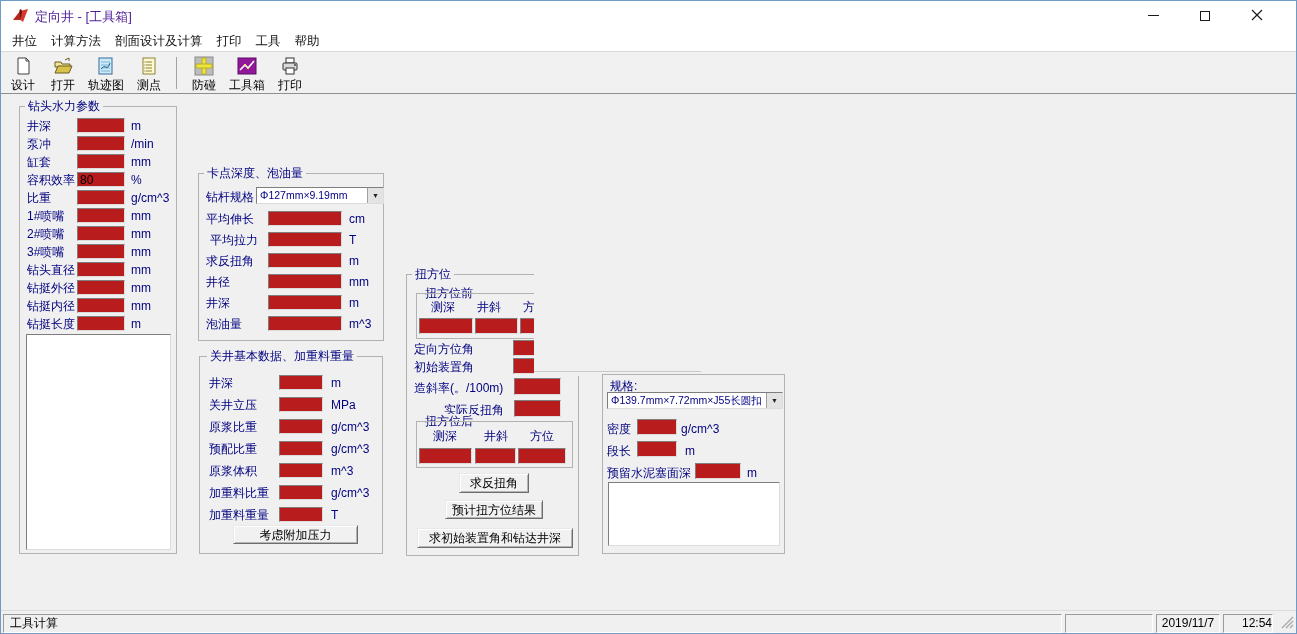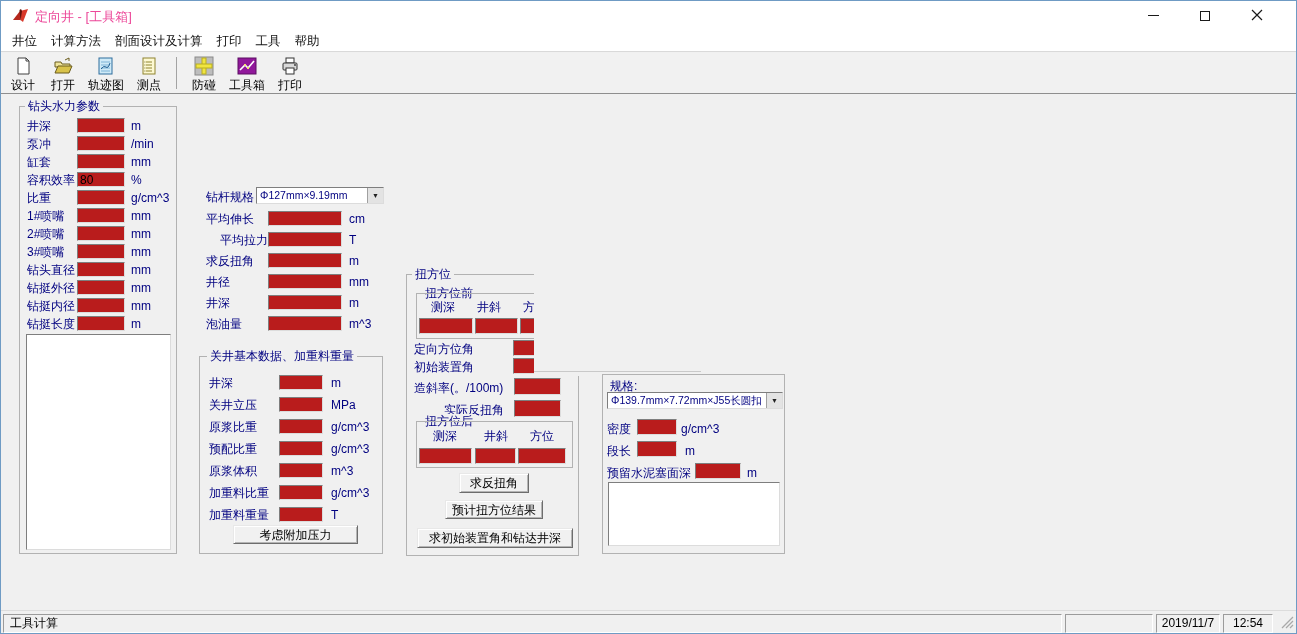--- a/index.html
+++ b/index.html
@@ -5,21 +5,21 @@
   html,body{margin:0;padding:0;background:#d8d8d8;}
   #win{
     position:relative;width:1297px;height:634px;box-sizing:border-box;
     background:#f0f0f0;border:1px solid #6f9bc4;overflow:hidden;
     font-family:"Liberation Sans","DejaVu Sans",sans-serif;
     -webkit-font-smoothing:antialiased;
   }
   .abs{position:absolute;}
   
   #titlebar{position:absolute;left:0;top:0;width:100%;height:29px;background:#ffffff;}
-  #title-text{position:absolute;left:34px;top:7px;font-size:13px;color:#ec4899;white-space:nowrap;}
+  #title-text{position:absolute;left:34px;top:7px;font-size:13px;color:#4c1d95;white-space:nowrap;}
   .capbtn{position:absolute;top:0;width:44px;height:29px;display:flex;align-items:center;justify-content:center;}
   .glyph-min{width:11px;height:1px;background:#1a1a1a;}
   .glyph-max{width:10px;height:10px;border:1px solid #1a1a1a;box-sizing:border-box;}
   
   #menubar{position:absolute;left:0;top:29px;width:100%;height:22px;background:#ffffff;border-bottom:1px solid #d9d9d9;padding-left:4px;box-sizing:border-box;}
   .mitem{display:inline-block;padding:3px 7px;font-size:12.5px;color:#111;cursor:default;}
   
   #toolbar{position:absolute;left:0;top:52px;width:100%;height:41px;background:#f1f1f1;border-bottom:1px solid #8e8e8e;display:flex;align-items:flex-start;padding:2px 0 0 2px;box-sizing:border-box;}
   .tbtn{display:inline-flex;flex-direction:column;align-items:center;padding-top:1px;cursor:default;}
   .ticon{width:20px;height:20px;display:block;}
@@ -184,30 +184,33 @@
       <span class="lbl" style="left: 112px; top: 175px;">mm</span>
       <span class="lbl" style="left: 8px; top: 193px;">钻挺内径</span>
       <input class="fld" style="left: 58px; top: 192px; width: 48px; height: 15px;">
       <span class="lbl" style="left: 112px; top: 193px;">mm</span>
       <span class="lbl" style="left: 8px; top: 211px;">钻挺长度</span>
       <input class="fld" style="left: 58px; top: 210px; width: 48px; height: 15px;">
       <span class="lbl" style="left: 112px; top: 211px;">m</span>
     </div>
   <div class="sunkenbox" style="left:25px;top:333px;width:145px;height:216px;"></div>
 
+  <div class="grp" style="left:197px;top:172px;width:186px;height:168px;">
+    <span class="grp-title" style="left:5px;">卡点深度、泡油量</span>
+  </div>
   <span class="lbl" style="left:205px;top:189px;">钻杆规格</span>
   <div class="combo" style="left:255px;top:186px;width:128px;height:17px;">
     <span class="ctxt">Φ127mm×9.19mm</span>
     <span class="dbtn">▼</span>
   </div>
   <div class="abs" style="left:197px;top:172px;width:186px;height:168px;">
       <span class="lbl" style="left: 8px; top: 39px;">平均伸长</span>
       <input class="fld" style="left: 70px; top: 38px; width: 74px; height: 15px;">
       <span class="lbl" style="left: 151px; top: 39px;">cm</span>
-      <span class="lbl" style="left: 22px; top: 60px;">平均拉力</span>
+      <span class="lbl" style="left: 12px; top: 60px;">平均拉力</span>
       <input class="fld" style="left: 70px; top: 59px; width: 74px; height: 15px;">
       <span class="lbl" style="left: 151px; top: 60px;">T</span>
       <span class="lbl" style="left: 8px; top: 81px;">求反扭角</span>
       <input class="fld" style="left: 70px; top: 80px; width: 74px; height: 15px;">
       <span class="lbl" style="left: 151px; top: 81px;">m</span>
       <span class="lbl" style="left: 8px; top: 102px;">井径</span>
       <input class="fld" style="left: 70px; top: 101px; width: 74px; height: 15px;">
       <span class="lbl" style="left: 151px; top: 102px;">mm</span>
       <span class="lbl" style="left: 8px; top: 123px;">井深</span>
       <input class="fld" style="left: 70px; top: 122px; width: 74px; height: 15px;">
@@ -299,21 +302,21 @@
   <span class="lbl" style="left:684px;top:443px;">m</span>
   <span class="lbl" style="left:606px;top:465px;">预留水泥塞面深</span>
   <input class="fld" style="left: 694px; top: 462px; width: 46px; height: 16px;" value="">
   <span class="lbl" style="left:746px;top:465px;">m</span>
   <div class="sunkenbox" style="left:607px;top:481px;width:172px;height:64px;"></div>
 
   <div id="statusbar">
     <div class="spanel" style="left:2px;width:1059px;padding-left:6px;">工具计算</div>
     <div class="spanel" style="left:1064px;width:88px;"></div>
     <div class="spanel" style="left:1155px;width:64px;text-align:center;">2019/11/7</div>
-    <div class="spanel" style="left:1222px;width:50px;text-align:center;">12:54</div>
+    <div class="spanel" style="left:1222px;width:50px;text-align:right;">12:54</div>
     <span class="abs" style="right:2px;bottom:2px;">
       <svg width="14" height="14" viewBox="0 0 14 14">
           <path d="M13 2 L2 13 M13 6 L6 13 M13 10 L10 13" stroke="#a9a9a9" stroke-width="1.3" fill="none"></path>
         </svg>
     </span>
   </div>
 
 </div>
 
 </body></html>

